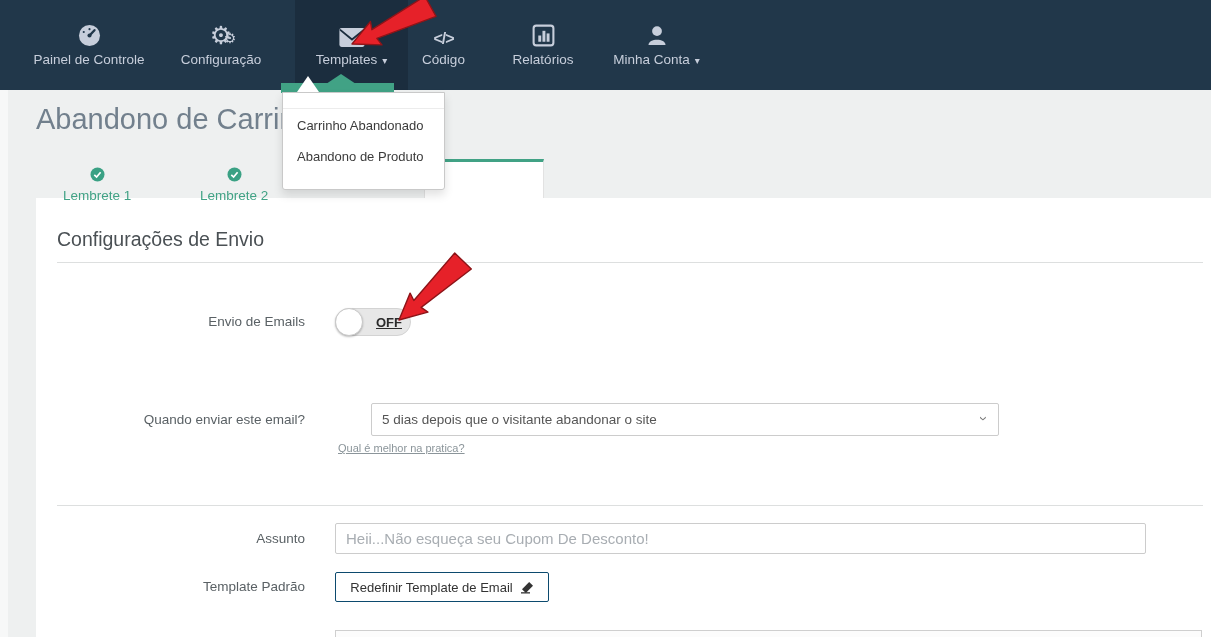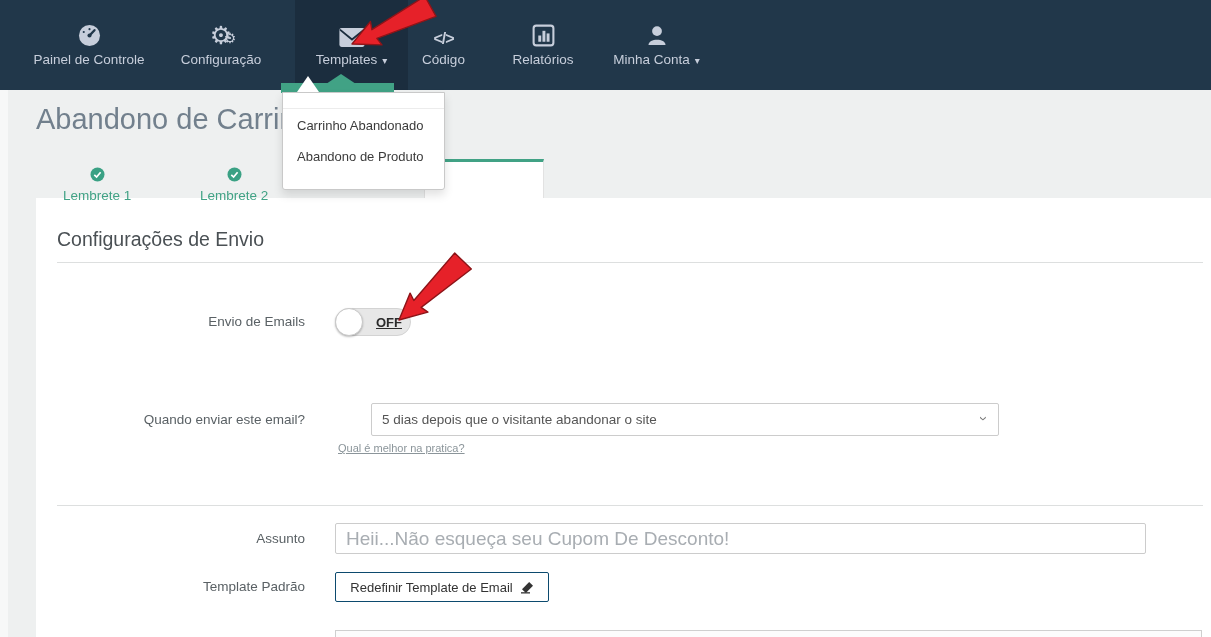--- a/index.html
+++ b/index.html
@@ -44,21 +44,21 @@
   
   .toggle{width:76px;height:28px;border-radius:14px;background:#e7e7e7;border:1px solid #d3d3d3;position:relative;cursor:pointer;}
   .knob{position:absolute;left:-1px;top:-1px;width:28px;height:28px;border-radius:50%;background:#fff;border:1px solid #c9c9c9;box-shadow:0 1px 2px rgba(0,0,0,.25);}
   .toggle-state{position:absolute;left:40px;top:6px;font-size:13px;font-weight:700;color:#2b2b2b;text-decoration:underline;}
   
   .select-wrap{position:relative;width:664px;height:33px;padding-left:36px;}
   .select-wrap select{width:100%;height:100%;border:1px solid #ccc;border-radius:2px;background:#fff;color:#555;font-size:13.5px;padding:0 28px 0 10px;appearance:none;-webkit-appearance:none;font-family:inherit;}
   .chevron{position:absolute;right:12px;top:8px;color:#777;font-size:15px;transform:rotate(90deg);pointer-events:none;line-height:15px;}
   .help-link{position:absolute;left:302px;top:244px;font-size:11px;color:#8b959a;text-decoration:underline;cursor:pointer;}
   
-  .subject-input{width:811px;height:31px;border:1px solid #ccc;border-radius:2px;padding:0 10px;font-size:19px;color:#444;font-family:inherit;}
+  .subject-input{width:811px;height:31px;border:1px solid #ccc;border-radius:2px;padding:0 10px;font-size:15px;color:#444;font-family:inherit;}
   .subject-input::placeholder{color:#a8adb2;}
   .template-btn{width:214px;height:30px;background:#fff;border:1px solid #0c4a6e;border-radius:2px;font-size:13px;color:#333;display:flex;align-items:center;justify-content:center;gap:7px;cursor:pointer;font-family:inherit;}
   .bottom-box{position:absolute;left:299px;top:432px;width:867px;height:50px;background:#fcfcfc;border:1px solid #cfcfcf;}
   
   .arrow{position:absolute;z-index:60;transform-origin:2px 16px;pointer-events:none;}
   .arrow-templates{left:350px;top:28px;transform:rotate(-24deg);}
   .arrow-toggle{left:397px;top:304px;transform:rotate(-41deg);}
 </style>
 </head>
 <body>

